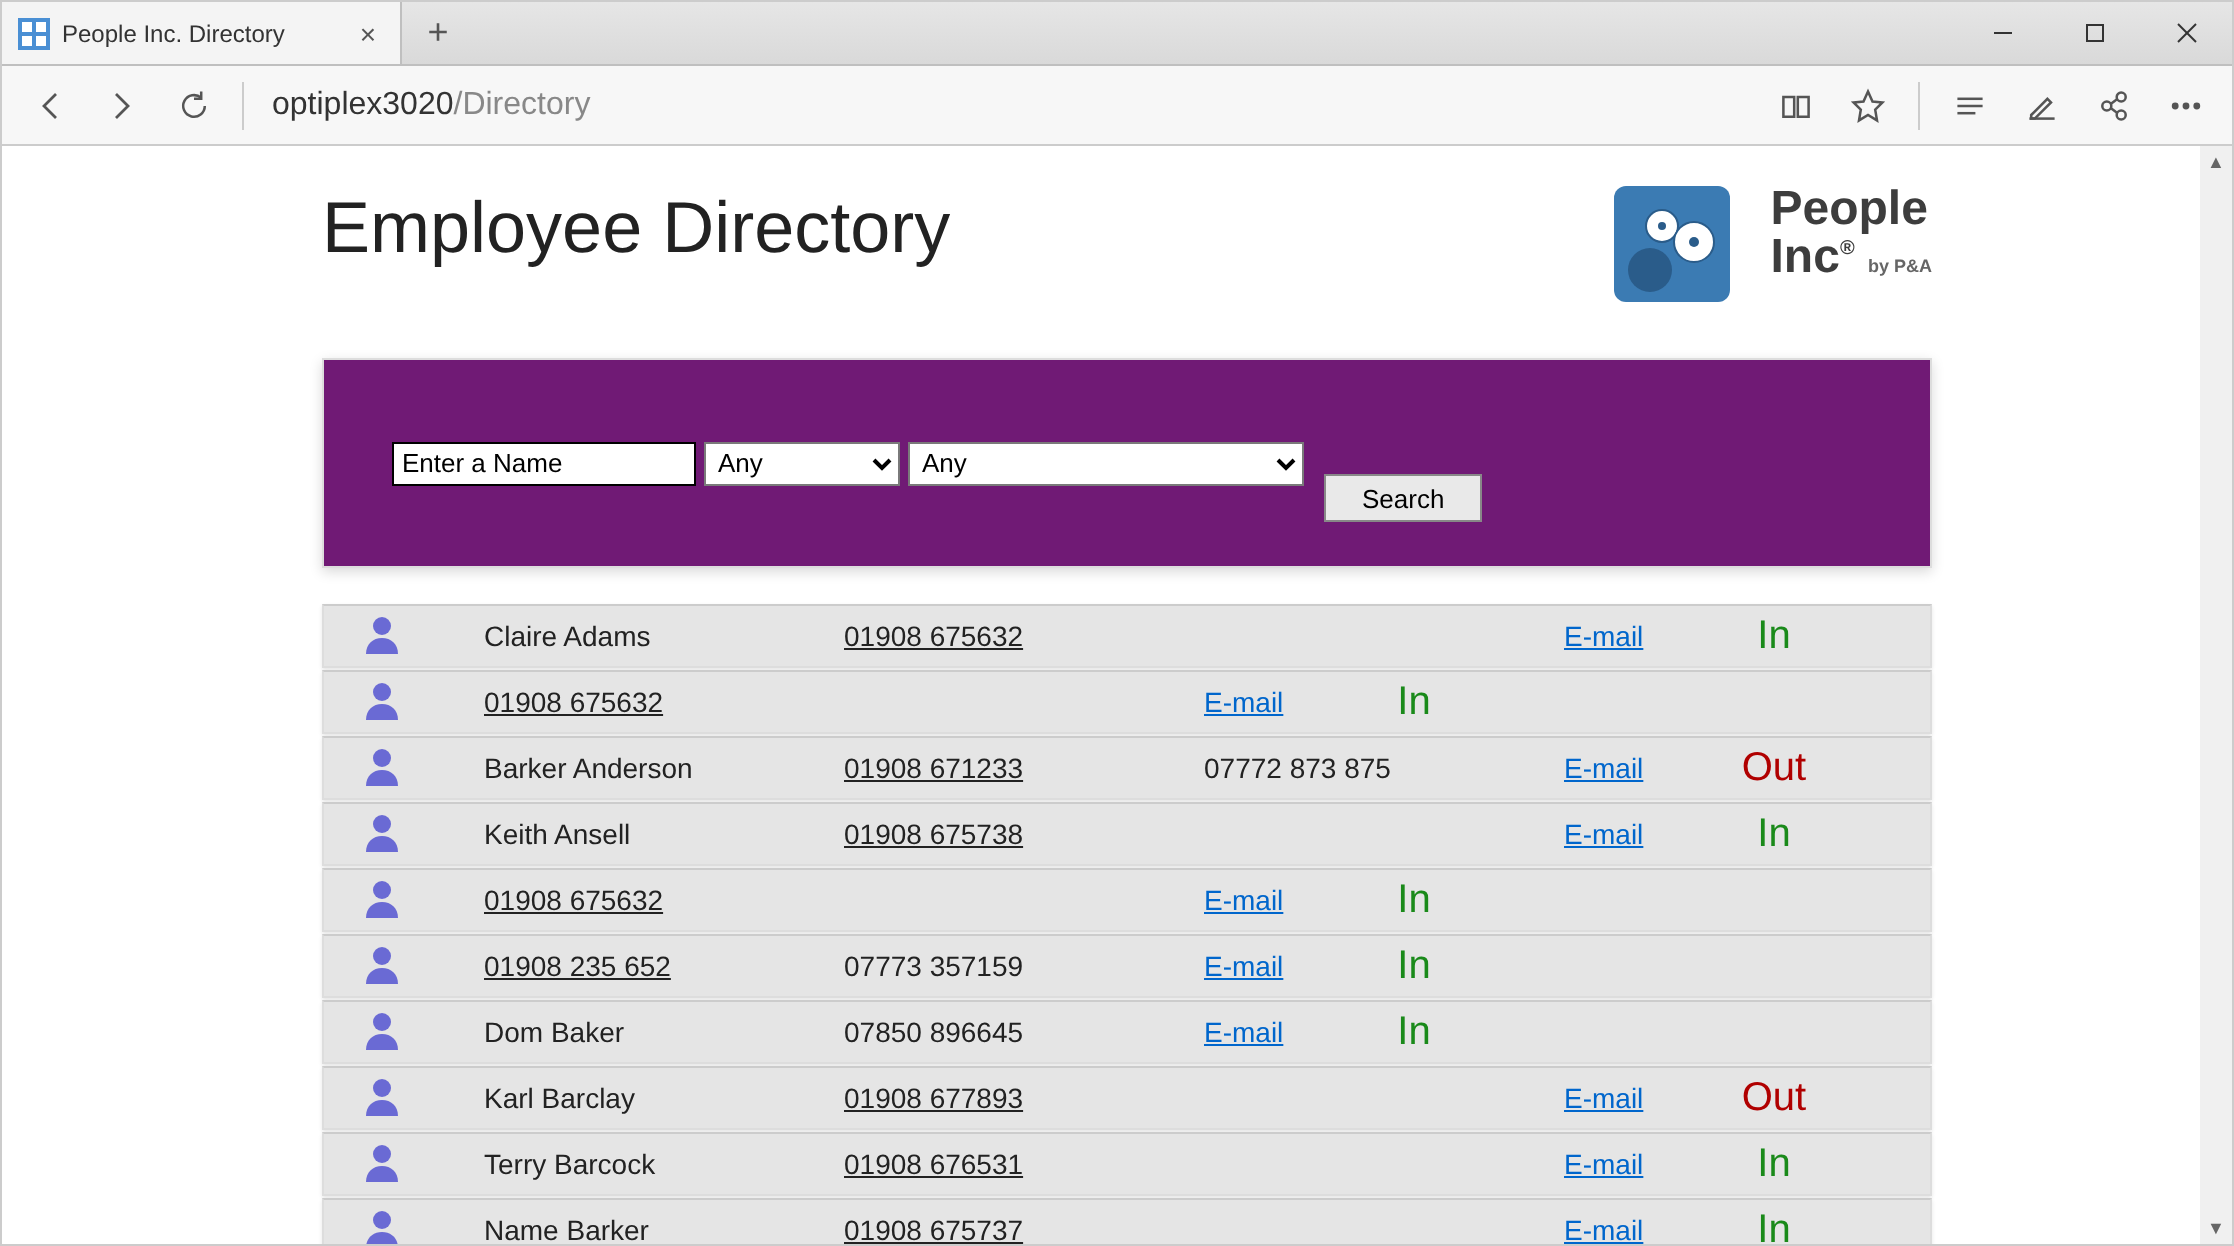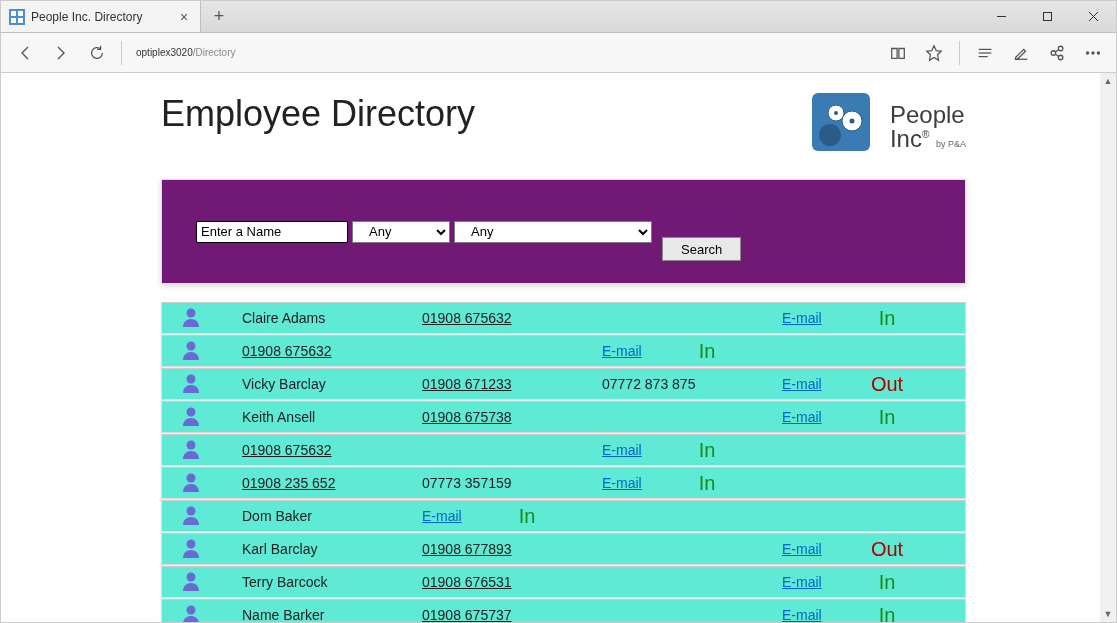--- a/index.html
+++ b/index.html
@@ -14,54 +14,54 @@
 .tab .close { width: 16px; text-align: center; color: #555; font-size: 14px; line-height: 16px; cursor: pointer; }
 .newtab { width: 36px; display: flex; align-items: center; justify-content: center; color: #555; font-size: 18px; cursor: pointer; }
 .winctrls { margin-left: auto; display: flex; }
 .winbtn { width: 46px; display: flex; align-items: center; justify-content: center; color: #333; cursor: pointer; font-size: 11px; }
 .winbtn svg { stroke: #333; }
 
 .addrbar { height: 40px; background: #f7f7f7; border-bottom: 1px solid #ccc; display: flex; align-items: center; padding: 0 6px; }
 .navbtn { width: 36px; height: 36px; display: flex; align-items: center; justify-content: center; color: #555; cursor: pointer; }
 .navbtn svg { stroke: #555; fill: none; stroke-width: 1.4; }
 .addrsep { width: 1px; height: 24px; background: #ccc; margin: 0 6px; }
-.url { flex: 1; font-size: 10px; color: #333; padding-left: 8px; }
+.url { flex: 1; font-size: 16px; color: #333; padding-left: 8px; }
 .url .path { color: #888; }
 .rightbtns { display: flex; align-items: center; gap: 2px; }
 .rightbtn { width: 34px; height: 34px; display: flex; align-items: center; justify-content: center; cursor: pointer; }
 .rightbtn svg { stroke: #555; fill: none; stroke-width: 1.4; }
 
 
 .viewport { flex: 1; overflow: hidden; position: relative; background: #fff; }
 .vscroll { position: absolute; right: 0; top: 0; width: 16px; height: 100%; background: #f0f0f0; }
 .vscroll .up, .vscroll .down { height: 16px; display: flex; align-items: center; justify-content: center; color: #666; font-size: 9px; }
 .vscroll .up { position: absolute; top: 0; width: 100%; }
 .vscroll .down { position: absolute; bottom: 0; width: 100%; }
 
 .page { padding: 20px 150px 0 160px; }
 .header { display: flex; align-items: flex-start; justify-content: space-between; margin-bottom: 28px; }
 .page-title { font-size: 36px; font-weight: 400; color: #222; font-family: Arial, sans-serif; }
-.logo { display: flex; align-items: flex-end; gap: 20px; }
+.logo { display: flex; align-items: flex-start; gap: 20px; font-weight: bold; }
 .logo-mark { width: 58px; height: 58px; }
 .logo-text { font-family: Arial, sans-serif; }
 .logo-text .l1 { font-size: 24px; color: #3d3d3d; line-height: 1; }
 .logo-text .l2 { font-size: 24px; color: #3d3d3d; line-height: 1; }
 .logo-text .l2 sup { font-size: 10px; }
 .logo-text .by { font-size: 9px; color: #666; }
 
 .searchbox { border: 1px solid #ddd; box-shadow: 0 2px 6px rgba(0,0,0,0.15); padding: 22px 34px; margin-bottom: 18px; background: #701a75; }
 .searchrow { display: flex; align-items: center; gap: 4px; }
 .name-input { width: 152px; height: 22px; border: 1px solid #000; font-size: 13px; padding: 0 4px; font-family: Arial; }
-.sel { height: 22px; border: 1px solid #7a7a7a; font-size: 13px; font-family: Arial; padding: 0 12px; background: #fff; }
+.sel { height: 22px; border: 1px solid #7a7a7a; font-size: 13px; font-family: Arial; padding: 0 2px; background: #fff; }
 .sel.small { width: 98px; }
 .sel.big { width: 198px; }
 .searchbtn { height: 24px; padding: 0 18px; border: 1px solid #888; background: #e9e9e9; font-size: 13px; font-family: Arial; cursor: pointer; margin-left: 6px; margin-top: 35px; }
 
 .results { }
-.row { display: flex; align-items: center; height: 32px; border: 1px solid #ddd; border-top: 1px solid #ccc; background: #5eead4; box-shadow: 0 1px 2px rgba(0,0,0,0.1); margin-bottom: 1px; padding: 0 10px 0 20px; }
+.row { display: flex; align-items: center; height: 32px; border: 1px solid #ddd; border-top: 1px solid #ccc; background: #e5e5e5; box-shadow: 0 1px 2px rgba(0,0,0,0.1); margin-bottom: 1px; padding: 0 10px 0 20px; }
 .row .avatar { width: 60px; }
 .row .avatar svg { width: 18px; height: 20px; }
 .row .name { width: 180px; font-size: 14px; color: #222; }
 .row .phone { width: 180px; font-size: 14px; color: #222; text-decoration: underline; }
 .row .mobile { width: 180px; font-size: 14px; color: #222; }
 .row .email { width: 70px; font-size: 14px; }
 .row .email a { color: #0066cc; text-decoration: underline; cursor: pointer; }
 .row .status { width: 70px; font-size: 20px; font-family: Arial; text-align: center; }
 .status.in { color: #1a8a1a; }
 .status.out { color: #b00000; }
@@ -234,21 +234,21 @@
             <div class="phone">01908 675632</div>
             <div class="mobile"></div>
             <div class="email"><a>E-mail</a></div>
             <div class="status in">In</div>
           </div>
           <div class="row">
             <div class="avatar"><svg viewBox="0 0 18 20">
                 <circle cx="9" cy="6" r="4.5" fill="#6a6ad4"></circle>
                 <path d="M1 20c0-5 3.5-8 8-8s8 3 8 8z" fill="#6a6ad4"></path>
               </svg></div>
-            <div class="name">Vicky Barclay</div>
+            <div class="name">Barker Anderson</div>
             <div class="phone">01908 671233</div>
             <div class="mobile">07772 873 875</div>
             <div class="email"><a>E-mail</a></div>
             <div class="status out">Out</div>
           </div>
           <div class="row">
             <div class="avatar"><svg viewBox="0 0 18 20">
                 <circle cx="9" cy="6" r="4.5" fill="#6a6ad4"></circle>
                 <path d="M1 20c0-5 3.5-8 8-8s8 3 8 8z" fill="#6a6ad4"></path>
               </svg></div>
@@ -277,20 +277,21 @@
             <div class="mobile">07773 357159</div>
             <div class="email"><a>E-mail</a></div>
             <div class="status in">In</div>
           </div>
           <div class="row">
             <div class="avatar"><svg viewBox="0 0 18 20">
                 <circle cx="9" cy="6" r="4.5" fill="#6a6ad4"></circle>
                 <path d="M1 20c0-5 3.5-8 8-8s8 3 8 8z" fill="#6a6ad4"></path>
               </svg></div>
             <div class="name">Dom Baker</div>
+            <div class="mobile">07850 896645</div>
             <div class="email"><a>E-mail</a></div>
             <div class="status in">In</div>
           </div>
           <div class="row">
             <div class="avatar"><svg viewBox="0 0 18 20">
                 <circle cx="9" cy="6" r="4.5" fill="#6a6ad4"></circle>
                 <path d="M1 20c0-5 3.5-8 8-8s8 3 8 8z" fill="#6a6ad4"></path>
               </svg></div>
             <div class="name">Karl Barclay</div>
             <div class="phone">01908 677893</div>

